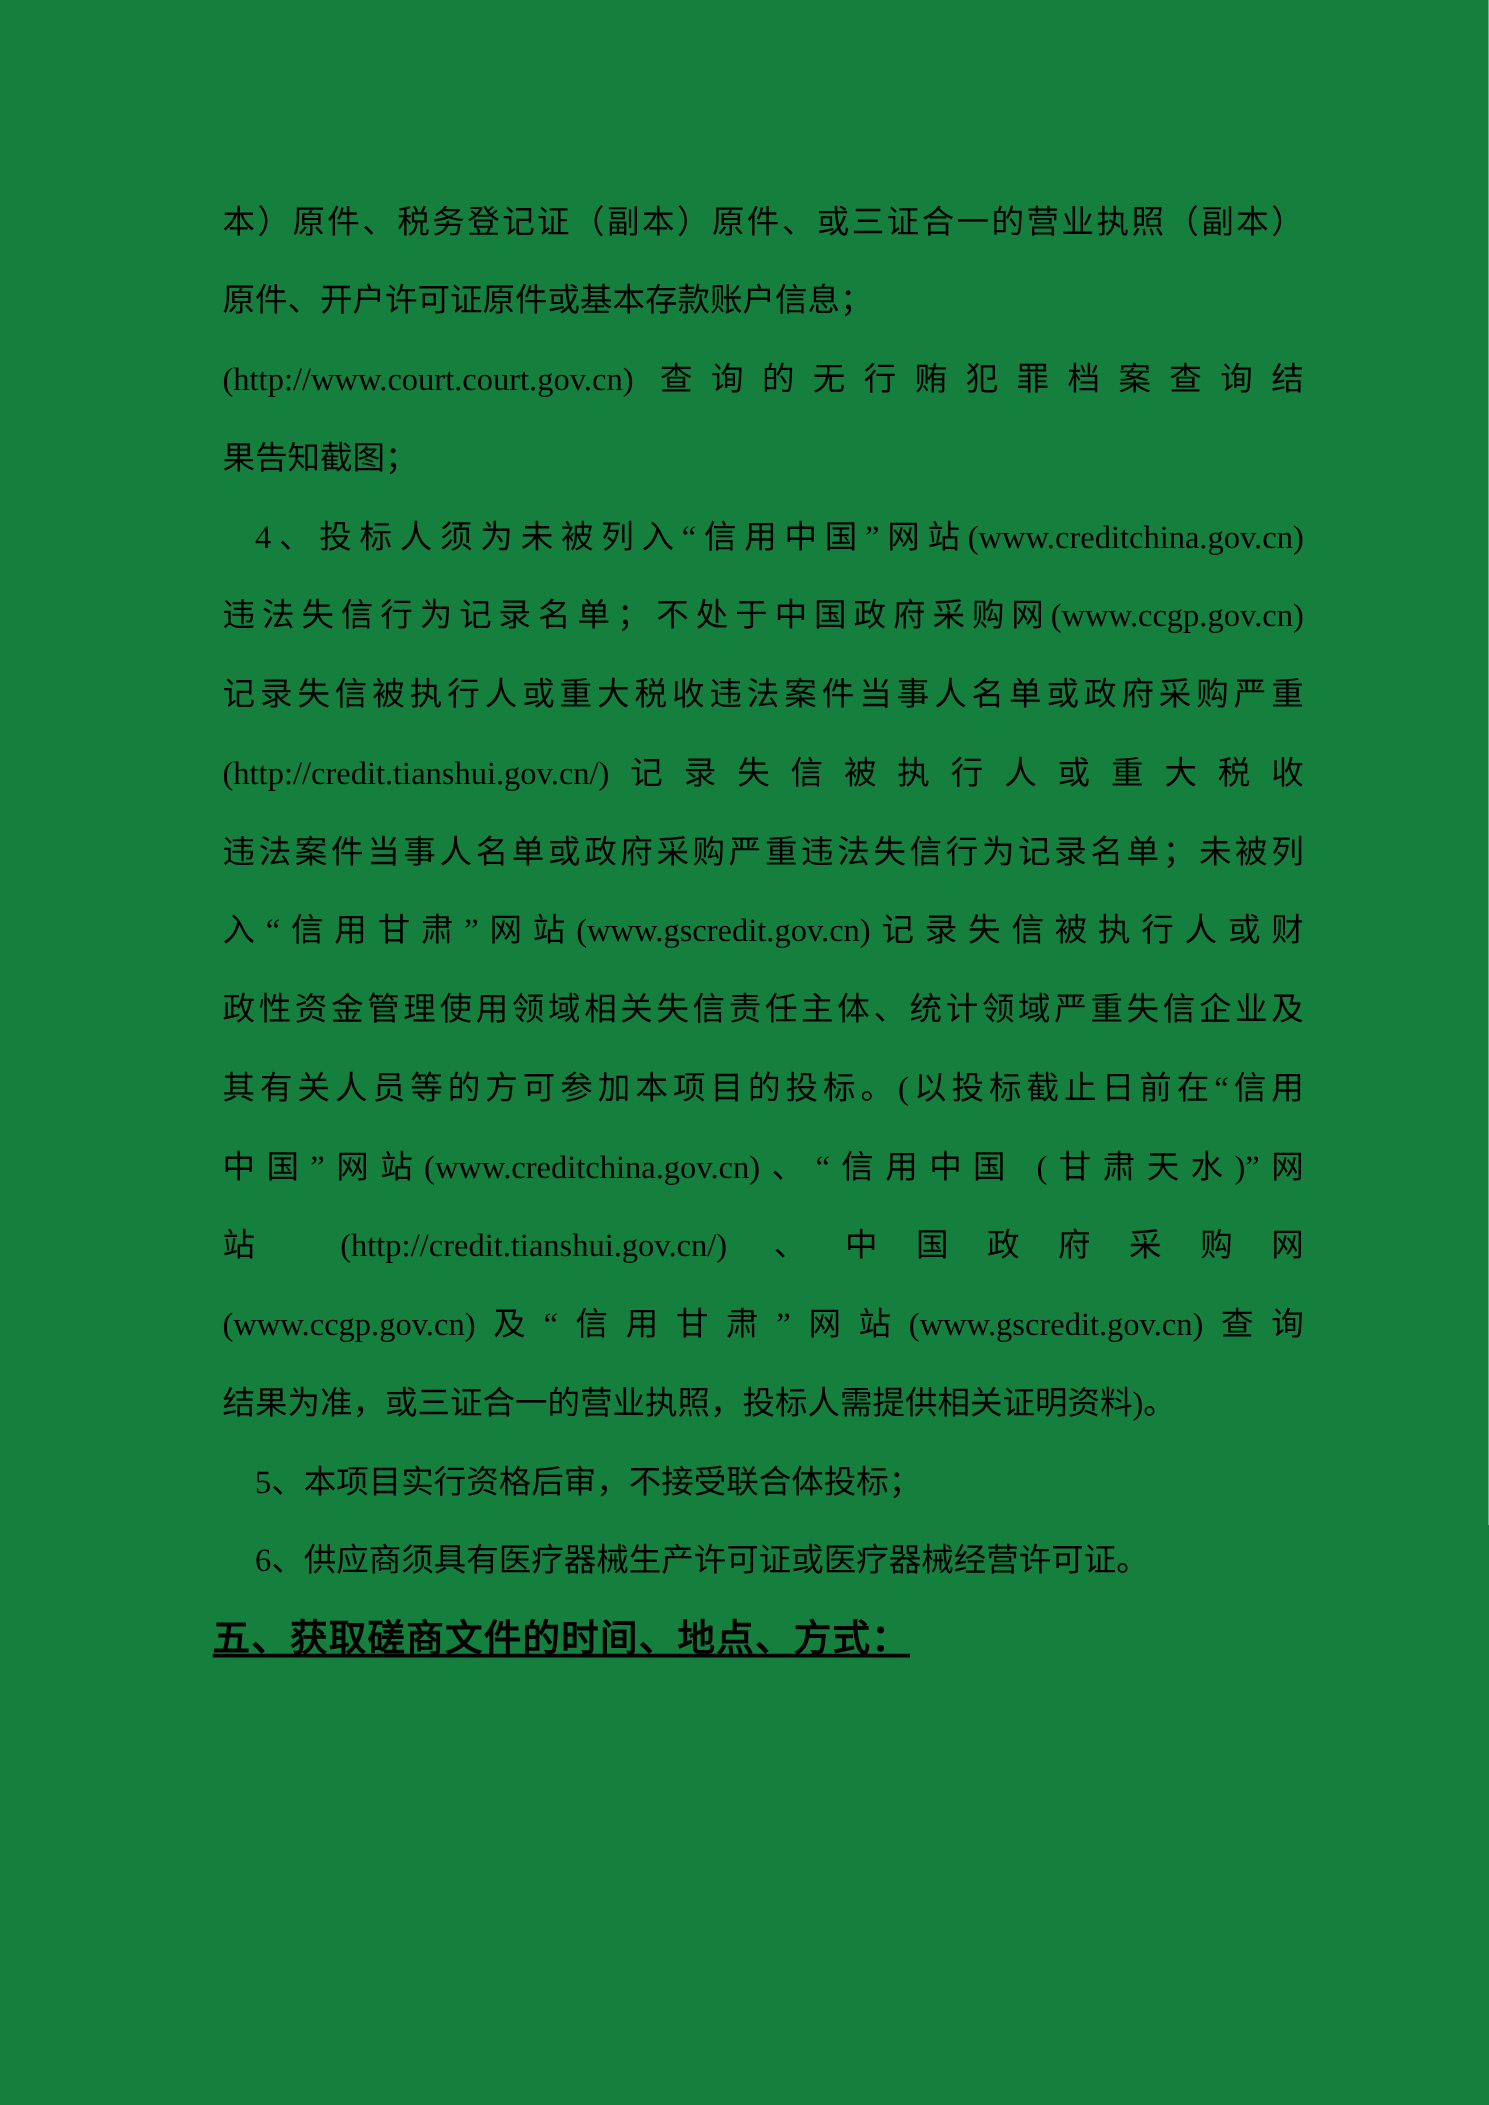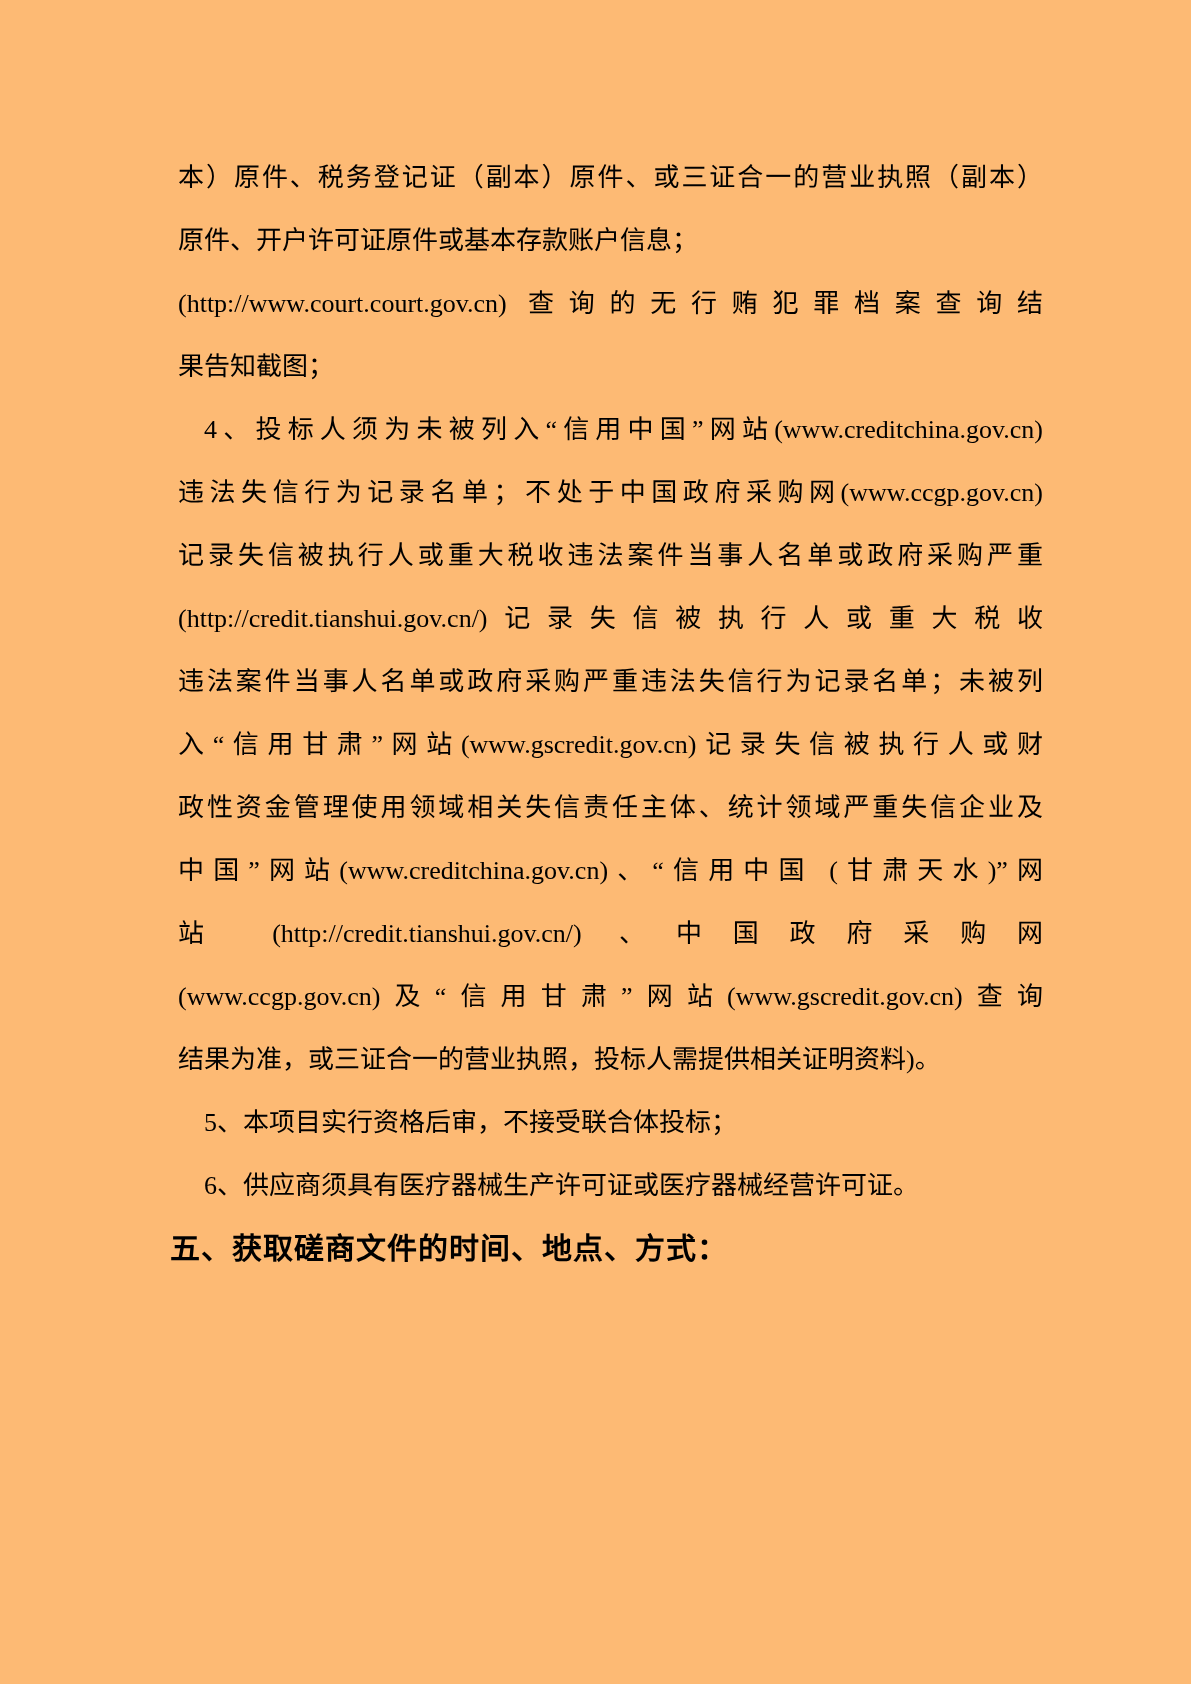--- a/index.html
+++ b/index.html
@@ -5,21 +5,21 @@
     html, body {
       margin: 0;
       padding: 0;
       background: #ffffff;
     }
     .page {
       position: relative;
       width: 1191px;
       height: 1684px;
       margin: 0 auto;
-      background: #fdba74;
+      background: #15803d;
       color: #000000;
       overflow: hidden;
       box-sizing: border-box;
     }
     .doc-body {
       position: absolute;
       top: 146px;
       left: 178px;
       width: 865px;
     }
@@ -40,38 +40,40 @@
       text-align-last: justify;
     }
     .line.heading {
       font-family: "Liberation Sans", "DejaVu Sans", sans-serif;
       font-weight: 800;
       font-size: 30px;
       letter-spacing: 1px;
       margin-left: -8px;
       text-align: center;
       text-align-last: left;
+      text-decoration: underline;
     }
   </style>
 </head>
 <body>
 
 <div class="page">
   <div class="doc-body">
       <div class="line stretch">本）原件、税务登记证（副本）原件、或三证合一的营业执照（副本）</div>
       <div class="line">原件、开户许可证原件或基本存款账户信息；</div>
       <div class="line stretch">(http://www.court.court.gov.cn) 查询的无行贿犯罪档案查询结</div>
       <div class="line">果告知截图；</div>
       <div class="line indent stretch">4、投标人须为未被列入“信用中国”网站(www.creditchina.gov.cn)</div>
       <div class="line stretch">违法失信行为记录名单；不处于中国政府采购网(www.ccgp.gov.cn)</div>
       <div class="line stretch">记录失信被执行人或重大税收违法案件当事人名单或政府采购严重</div>
       <div class="line stretch">(http://credit.tianshui.gov.cn/)记录失信被执行人或重大税收</div>
       <div class="line stretch">违法案件当事人名单或政府采购严重违法失信行为记录名单；未被列</div>
       <div class="line stretch">入“信用甘肃”网站(www.gscredit.gov.cn)记录失信被执行人或财</div>
       <div class="line stretch">政性资金管理使用领域相关失信责任主体、统计领域严重失信企业及</div>
+      <div class="line stretch">其有关人员等的方可参加本项目的投标。(以投标截止日前在“信用</div>
       <div class="line stretch">中国”网站(www.creditchina.gov.cn)、“信用中国 (甘肃天水)”网</div>
       <div class="line stretch">站 (http://credit.tianshui.gov.cn/) 、中国政府采购网</div>
       <div class="line stretch">(www.ccgp.gov.cn)及“信用甘肃”网站(www.gscredit.gov.cn)查询</div>
       <div class="line">结果为准，或三证合一的营业执照，投标人需提供相关证明资料)。</div>
       <div class="line indent">5、本项目实行资格后审，不接受联合体投标；</div>
       <div class="line indent">6、供应商须具有医疗器械生产许可证或医疗器械经营许可证。</div>
       <div class="line heading">五、获取磋商文件的时间、地点、方式：</div>
     </div>
 </div>
 

